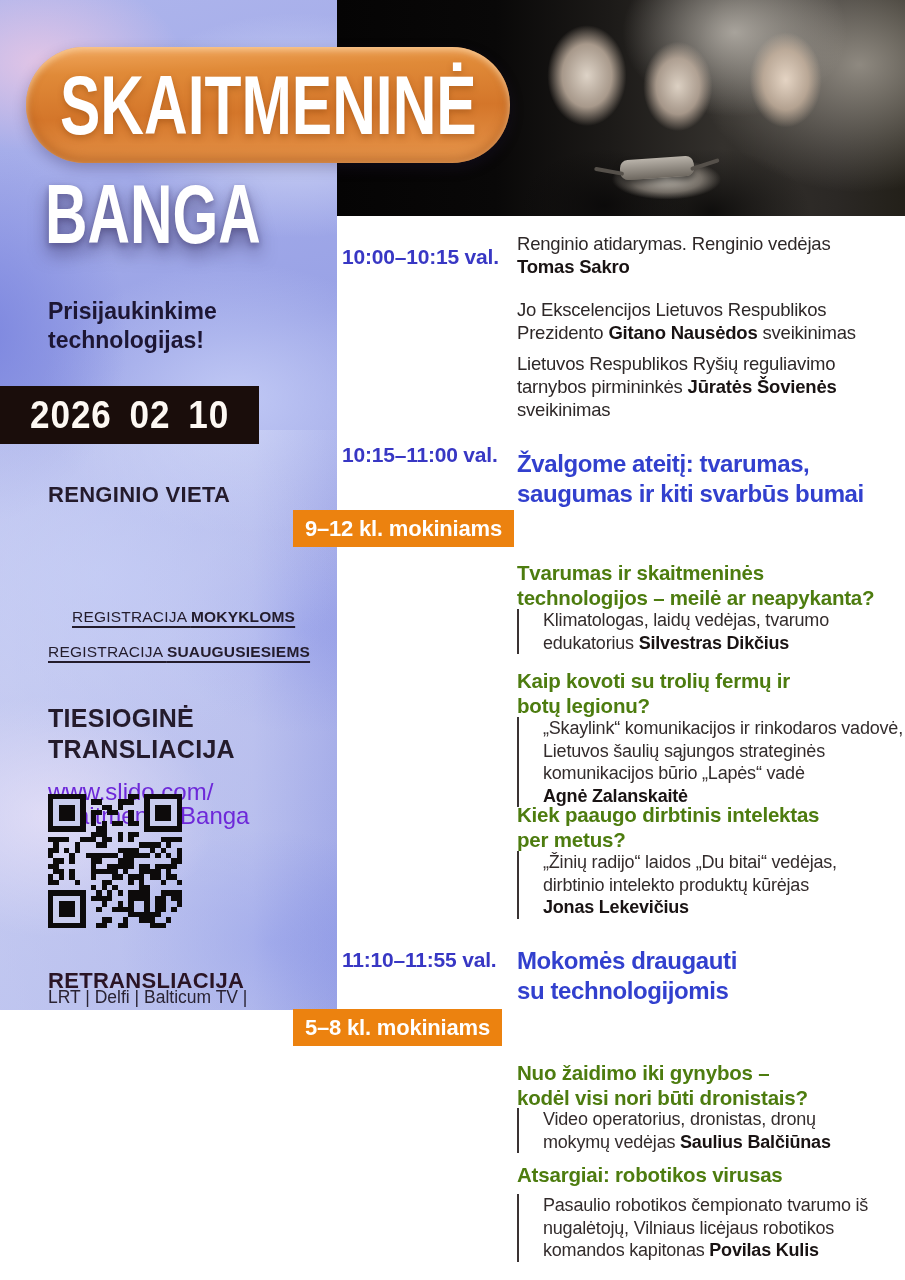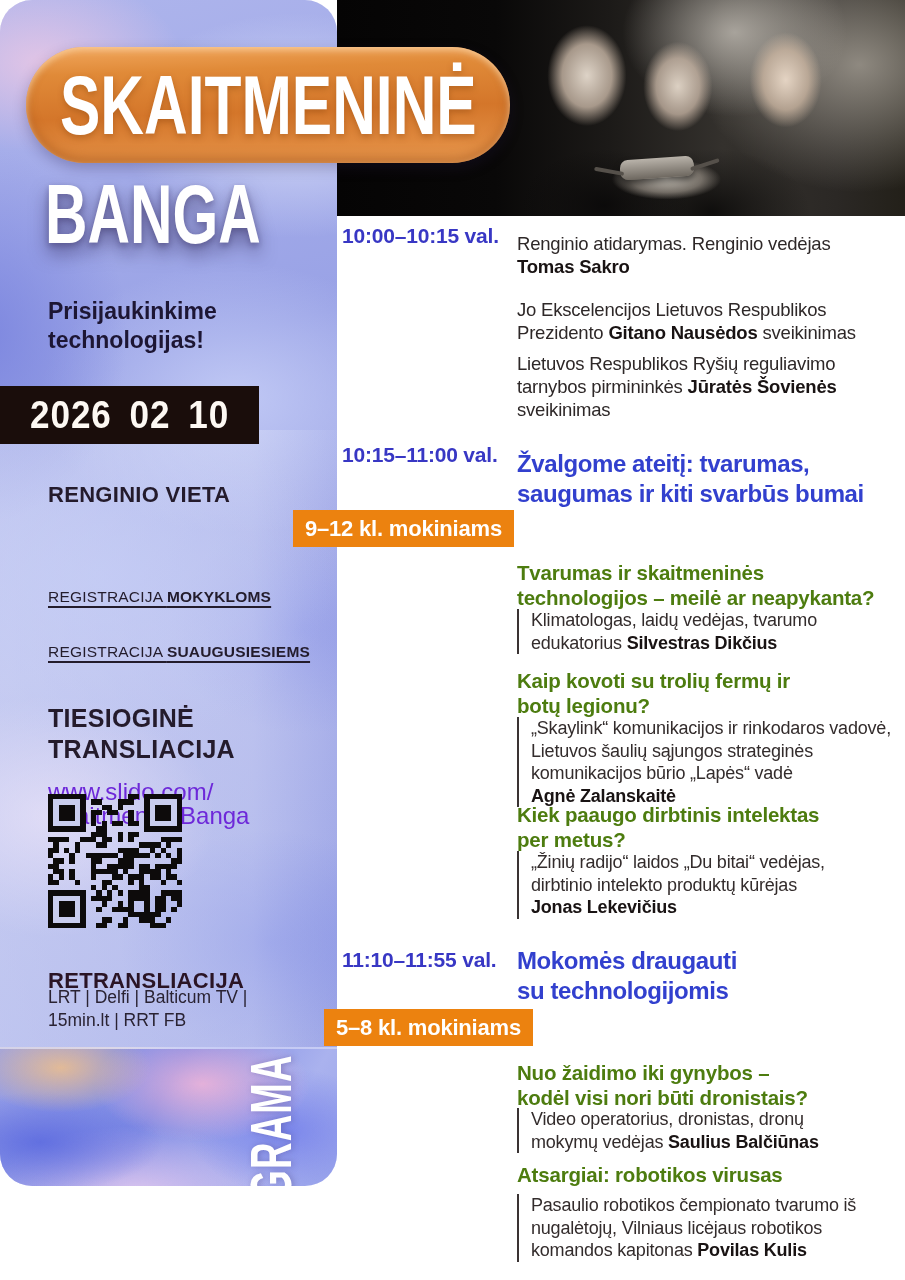--- a/index.html
+++ b/index.html
@@ -1,21 +1,21 @@
 <!DOCTYPE html>
 <html><head>
 <meta charset="utf-8">
 <style>
   html,body{margin:0;padding:0;background:#ffffff;}
   .poster{
     position:relative;width:905px;height:1280px;overflow:hidden;
     font-family:"Liberation Sans",sans-serif;background:#ffffff;
   }
   
-  .sidebar{position:absolute;left:0;top:0;width:337px;height:1186px;overflow:hidden;border-radius:32px;}
+  .sidebar{position:absolute;left:0;top:0;width:337px;height:1010px;overflow:hidden;}
   .sb-top{
     position:absolute;left:0;top:0;width:337px;height:1047px;
     background:
       radial-gradient(190px 120px at 12% 6%,rgba(244,203,228,.75),transparent 75%),
       radial-gradient(240px 150px at 88% 12%,rgba(214,220,248,.9),transparent 75%),
       radial-gradient(200px 260px at -5% 32%,rgba(120,130,222,.85),transparent 72%),
       radial-gradient(260px 180px at 70% 38%,rgba(196,204,246,.9),transparent 75%),
       radial-gradient(300px 220px at 30% 55%,rgba(172,182,240,.9),transparent 78%),
       radial-gradient(180px 140px at 90% 60%,rgba(140,150,230,.8),transparent 75%),
       radial-gradient(220px 160px at 15% 78%,rgba(226,214,244,.8),transparent 75%),
@@ -68,21 +68,21 @@
   .datebar span{
     color:#fdf8f3;font-size:39px;font-weight:700;letter-spacing:1px;word-spacing:8px;
     transform:scaleX(.9);white-space:nowrap;
   }
   
   .sb-h{position:absolute;left:48px;color:#241b2c;font-weight:800;letter-spacing:.3px;white-space:nowrap;}
   .venue-h{top:464px;font-size:22px;text-align:center;}
   .venue-body{position:absolute;left:48px;top:498px;font-size:17.5px;line-height:24px;color:#2a2333;}
   .reg-link{position:absolute;left:48px;font-size:15.5px;color:#231c2c;letter-spacing:.2px;
     text-decoration:underline;text-underline-offset:4px;text-decoration-thickness:1.5px;white-space:nowrap;cursor:pointer;}
-  .reg1{top:588px;} .reg2{top:643px;}
+  .reg1{top:608px;margin-left:24px;} .reg2{top:643px;}
   .reg-link b{font-weight:800;}
   .live-h{top:682px;font-size:25px;line-height:31px;}
   .live-url{position:absolute;left:48px;top:780px;font-size:24px;line-height:24px;color:#6d28d9;}
   .qr{position:absolute;left:48px;top:794px;width:134px;height:134px;}
   .retrans-h{top:950px;font-size:22px;color:#2a1425;}
   .channels{position:absolute;left:48px;top:986px;font-size:17.5px;line-height:23px;color:#2a2333;}
   .programa{
     position:absolute;left:271px;top:1168px;z-index:6;
     font-size:58px;font-weight:800;color:#ffffff;letter-spacing:2px;line-height:1;white-space:nowrap;
     transform:translate(-50%,-50%) rotate(-90deg) scaleX(.63);
@@ -108,37 +108,37 @@
     background:linear-gradient(180deg,#b9b3aa,#6e6860);box-shadow:0 4px 6px rgba(0,0,0,.5);
     transform:rotate(-4deg);
   }
   .drone:before,.drone:after{
     content:"";position:absolute;top:8px;width:30px;height:4px;background:#55504a;border-radius:2px;
   }
   .drone:before{left:-26px;transform:rotate(14deg);}
   .drone:after{right:-26px;transform:rotate(-14deg);}
   
   .time{position:absolute;left:342px;width:172px;font-size:21px;font-weight:700;color:#3837c4;letter-spacing:-.2px;white-space:nowrap;z-index:4;}
-  .time1{top:224px;} .time2{top:443px;} .time3{top:940px;margin-top:8px;}
+  .time1{top:245px;} .time2{top:443px;} .time3{top:940px;margin-top:8px;}
   .blue-title{position:absolute;left:517px;font-size:24px;line-height:30px;font-weight:700;color:#3240ce;letter-spacing:-.4px;white-space:nowrap;z-index:4;margin-top:8px;}
   .bt2{top:441px;} .bt3{top:938px;}
   .s1{position:absolute;left:517px;top:232px;width:392px;font-size:18.5px;line-height:23px;color:#2e2828;letter-spacing:-.2px;z-index:4;}
   .s1 p{margin:0;white-space:nowrap;}
   .s1 p.g1{margin-top:20px;} .s1 p.g2{margin-top:8px;}
   .s1 b,.talk-d b{font-weight:700;color:#191313;}
   .badge{
     position:absolute;left:293px;height:37px;background:#ec820f;color:#ffffff;
     display:flex;align-items:center;padding:0 12px;font-size:22px;font-weight:700;
     letter-spacing:-.2px;white-space:nowrap;z-index:20;
   }
-  .badge1{top:510px;} .badge2{top:1009px;margin-left:31px;}
+  .badge1{top:510px;} .badge2{top:1009px;}
   .talk-h{position:absolute;left:517px;font-size:20.5px;line-height:25px;font-weight:700;color:#4d7c0f;letter-spacing:-.2px;white-space:nowrap;z-index:4;}
   .t1h{top:560px;} .t2h{top:668px;} .t3h{top:802px;} .t4h{top:1060px;} .t5h{top:1162px;}
   .talk-d{position:absolute;left:517px;font-size:18px;line-height:22.5px;color:#332c2c;letter-spacing:-.2px;
-    border-left:2px solid #3a3333;padding-left:12px;white-space:nowrap;z-index:4;}
+    border-left:2px solid #3a3333;padding-left:24px;white-space:nowrap;z-index:4;}
   .t1d{top:609px;} .t2d{top:717px;} .t3d{top:851px;} .t4d{top:1108px;} .t5d{top:1194px;}
 </style>
 </head>
 <body>
 
 <div class="poster">
 
   <aside class="sidebar">
     <div class="sb-top"></div>
     <div class="sb-panel"></div>

